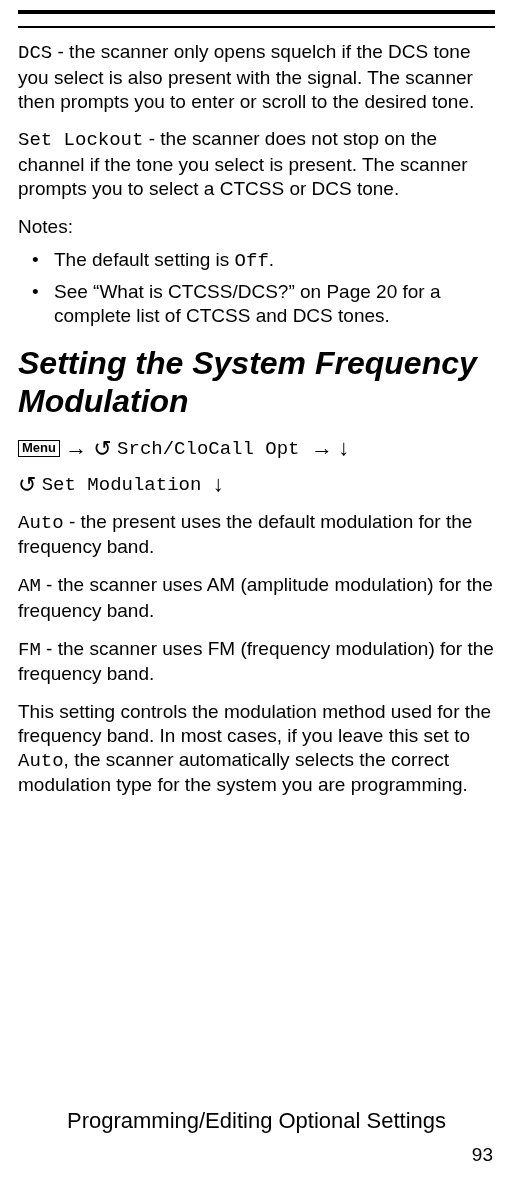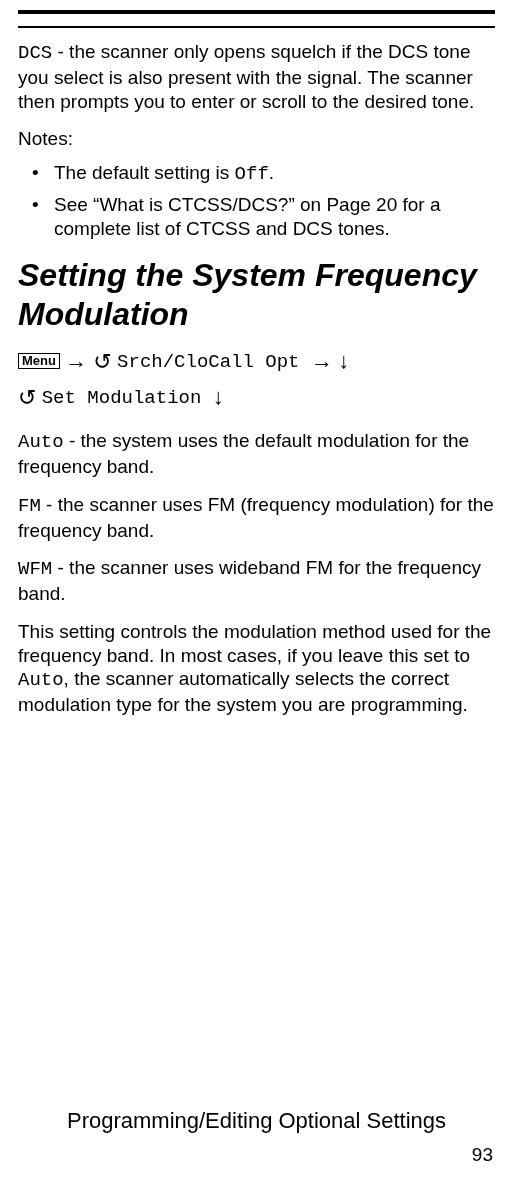--- a/index.html
+++ b/index.html
@@ -15,21 +15,21 @@
   .hr-thin { border-top: 2px solid #000; margin: 0 0 12px 0; }
   .content { font-size: 19px; line-height: 1.25; }
   .para { margin-bottom: 14px; }
   .mono { font-family: "Courier New", Courier, monospace; }
   .notes-label { margin-bottom: 10px; }
   ul.notes { list-style: none; padding-left: 22px; margin-bottom: 16px; }
   ul.notes li { position: relative; padding-left: 14px; margin-bottom: 6px; line-height: 1.25; }
   ul.notes li:before { content: "•"; position: absolute; left: -8px; top: 0; }
   .heading { font-size: 32px; font-weight: bold; font-style: italic; line-height: 1.2; margin: 2px 0 10px 0; }
   .menukey { display: inline-block; border: 1.5px solid #000; padding: 0px 3px; font-size: 13px; font-weight: bold; font-family: Arial, sans-serif; line-height: 1.1; vertical-align: 2px; }
-  .navline { font-size: 19px; line-height: 1.6; margin-bottom: 14px; }
+  .navline { font-size: 19px; line-height: 1.6; margin-bottom: 7px; }
   .arrow { font-size: 22px; font-weight: bold; vertical-align: -1px; }
   .rot { display: inline-block; font-size: 22px; vertical-align: -2px; }
   .footer {
     position: absolute;
     bottom: 46px;
     left: 18px; right: 12px;
     font-size: 22px;
     font-weight: normal;
     text-align: center;
     font-family: "Trebuchet MS", Verdana, Arial, sans-serif;
@@ -48,20 +48,23 @@
 <div class="page">
   <div class="hr-thick"></div>
   <div class="hr-thin"></div>
 
   <div class="content">
 
     <div class="para">
       <span class="mono">DCS</span><span> - the scanner only opens squelch if the DCS tone you select is also present with the signal. The scanner then prompts you to enter or scroll to the desired tone.</span>
     </div>
 
+    <div class="para">
+      <span class="mono">Set Lockout</span><span> - the scanner does not stop on the channel if the tone you select is present. The scanner prompts you to select a CTCSS or DCS tone.</span>
+    </div>
 
     <div class="notes-label">Notes:</div>
     <ul class="notes">
       <li>
         <span>The default setting is </span><span class="mono">Off</span><span>.</span>
       </li>
       <li>
         <span>See “What is CTCSS/DCS?” on Page 20 for a complete list of CTCSS and DCS tones.</span>
       </li>
     </ul>
@@ -74,32 +77,32 @@
       <span class="rot">↺</span>
       <span class="mono"> Srch/CloCall Opt </span>
       <span class="arrow">→</span>
       <span class="arrow"> ↓ </span><br>
       <span class="rot">↺</span>
       <span class="mono"> Set Modulation </span>
       <span class="arrow">↓</span>
     </div>
 
     <div class="para">
-      <span class="mono">Auto</span><span> - the system uses the default modulation for the frequency band.</span>
+      <span class="mono">Auto</span><span> - the present uses the default modulation for the frequency band.</span>
     </div>
 
+    <div class="para">
+      <span class="mono">AM</span><span> - the scanner uses AM (amplitude modulation) for the frequency band.</span>
+    </div>
 
     <div class="para">
       <span class="mono">FM</span><span> - the scanner uses FM (frequency modulation) for the frequency band.</span>
     </div>
 
 
-    <div class="para">
-      <span class="mono">WFM</span><span> - the scanner uses wideband FM for the frequency band.</span>
-    </div>
 
 
     <div class="para">
       <span>This setting controls the modulation method used for the frequency band. In most cases, if you leave this set to </span><span class="mono">Auto</span><span>, the scanner automatically selects the correct modulation type for the system you are programming.</span>
     </div>
 
   </div>
 
   <div class="footer">Programming/Editing Optional Settings</div>
   <div class="pagenum">93</div>

